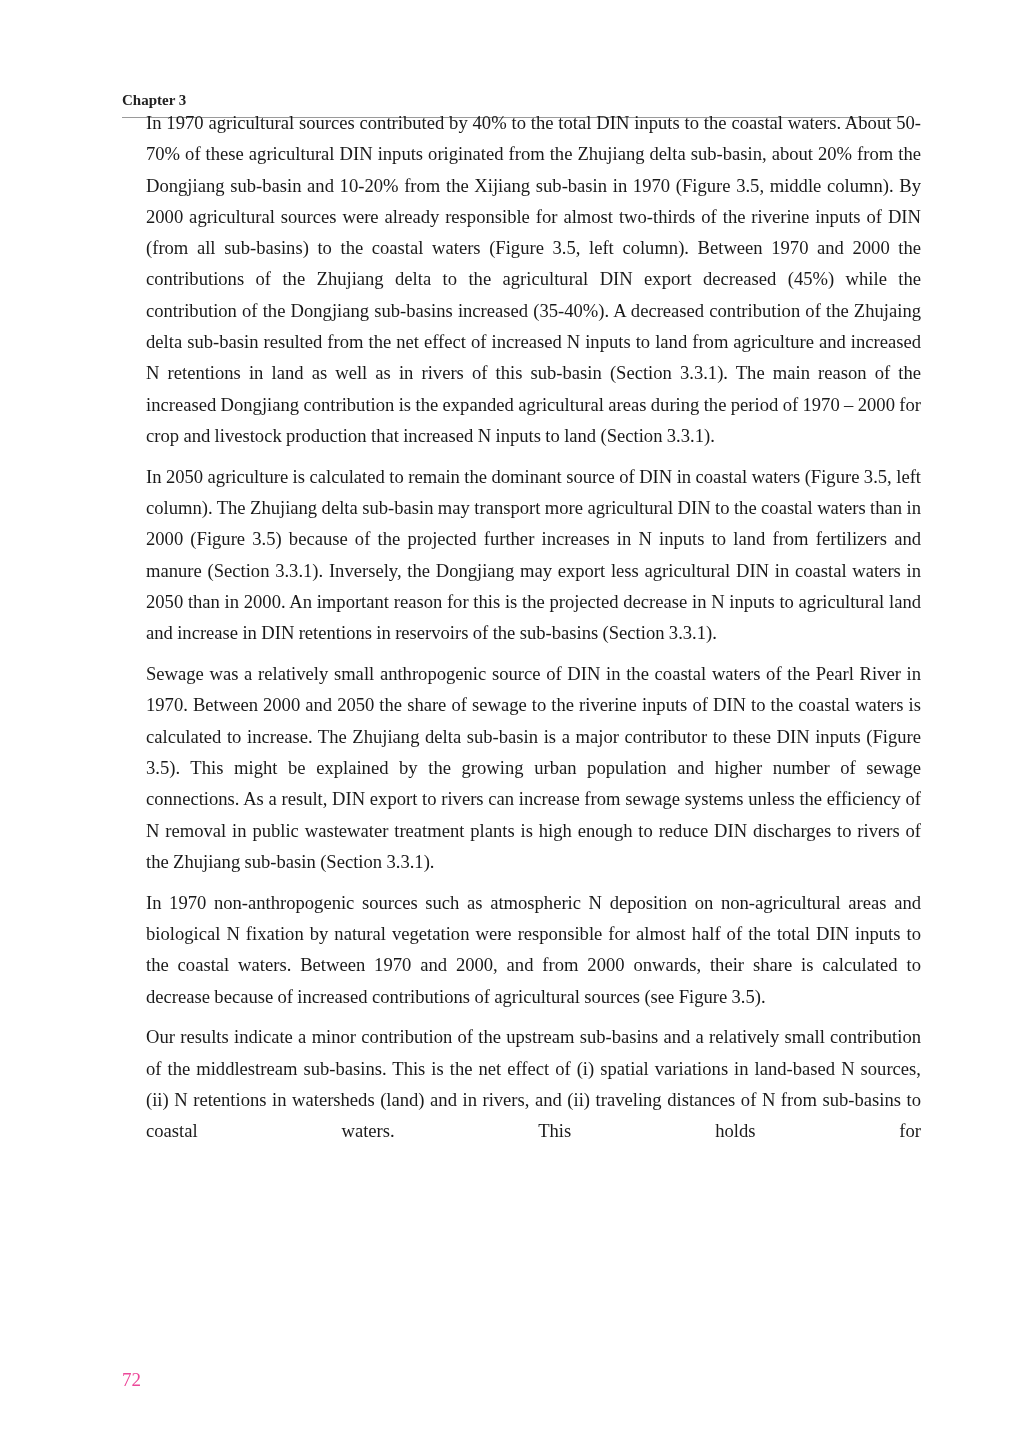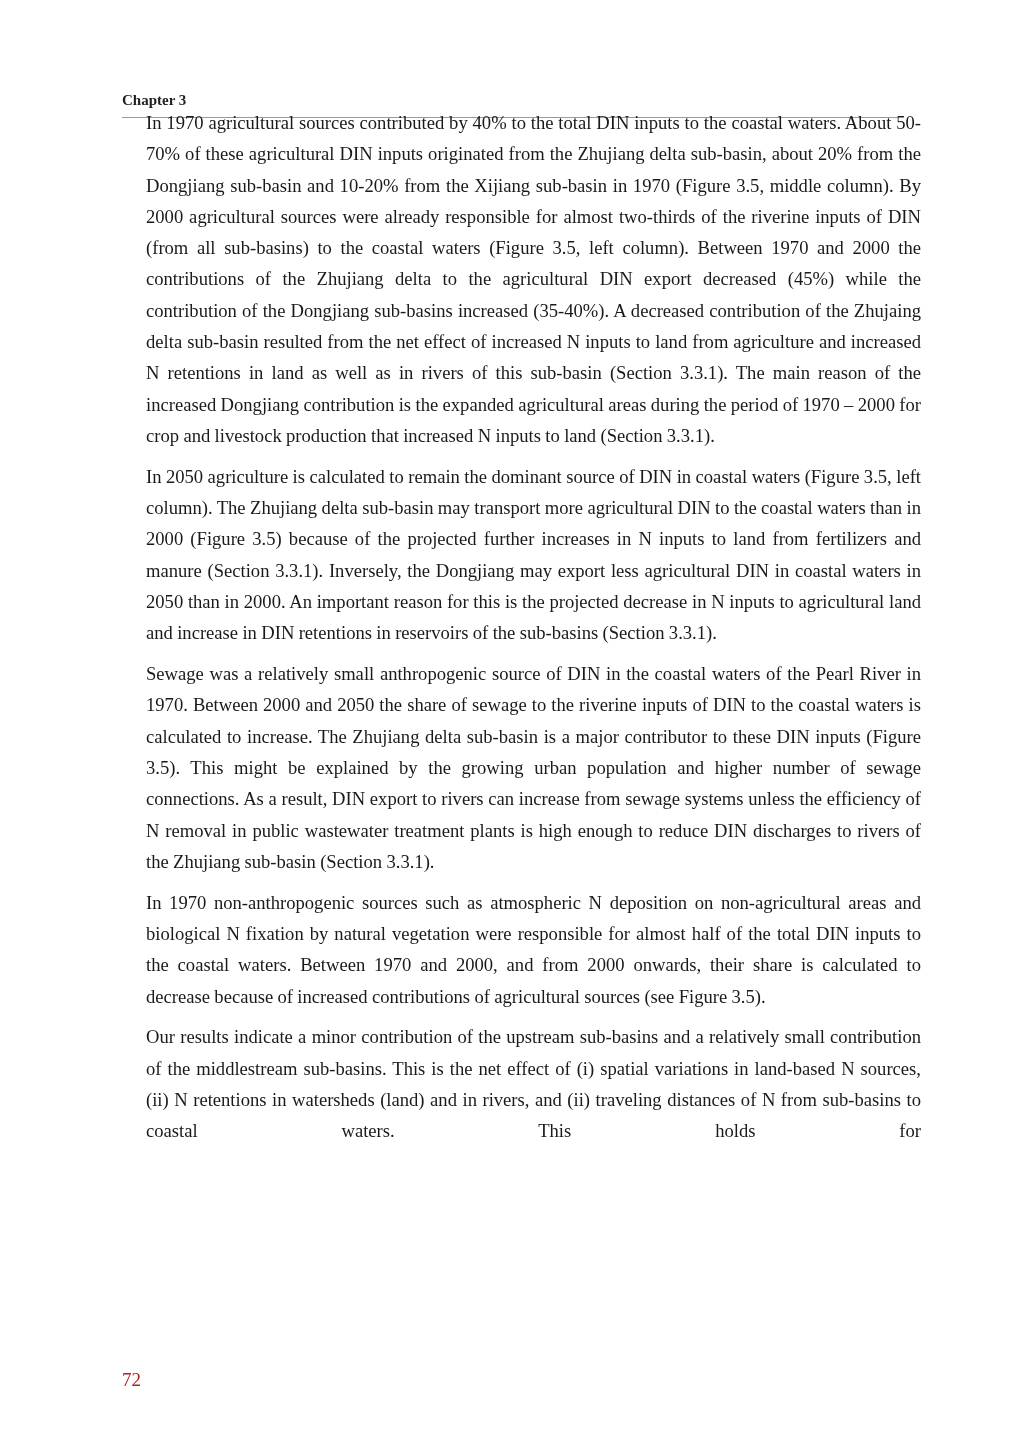--- a/index.html
+++ b/index.html
@@ -49,21 +49,21 @@
     }
     .body-text p.continues {
       text-align-last: justify;
     }
     .page-number {
       position: absolute;
       left: 122px;
       top: 1368px;
       font-size: 19px;
       line-height: 24px;
-      color: #b91c1c;
+      color: #ec4899;
     }
   </style>
 </head>
 <body>
 
 <div class="running-header">
   <span class="chapter-label">Chapter 3</span>
 </div>
 
 <div class="body-text">

